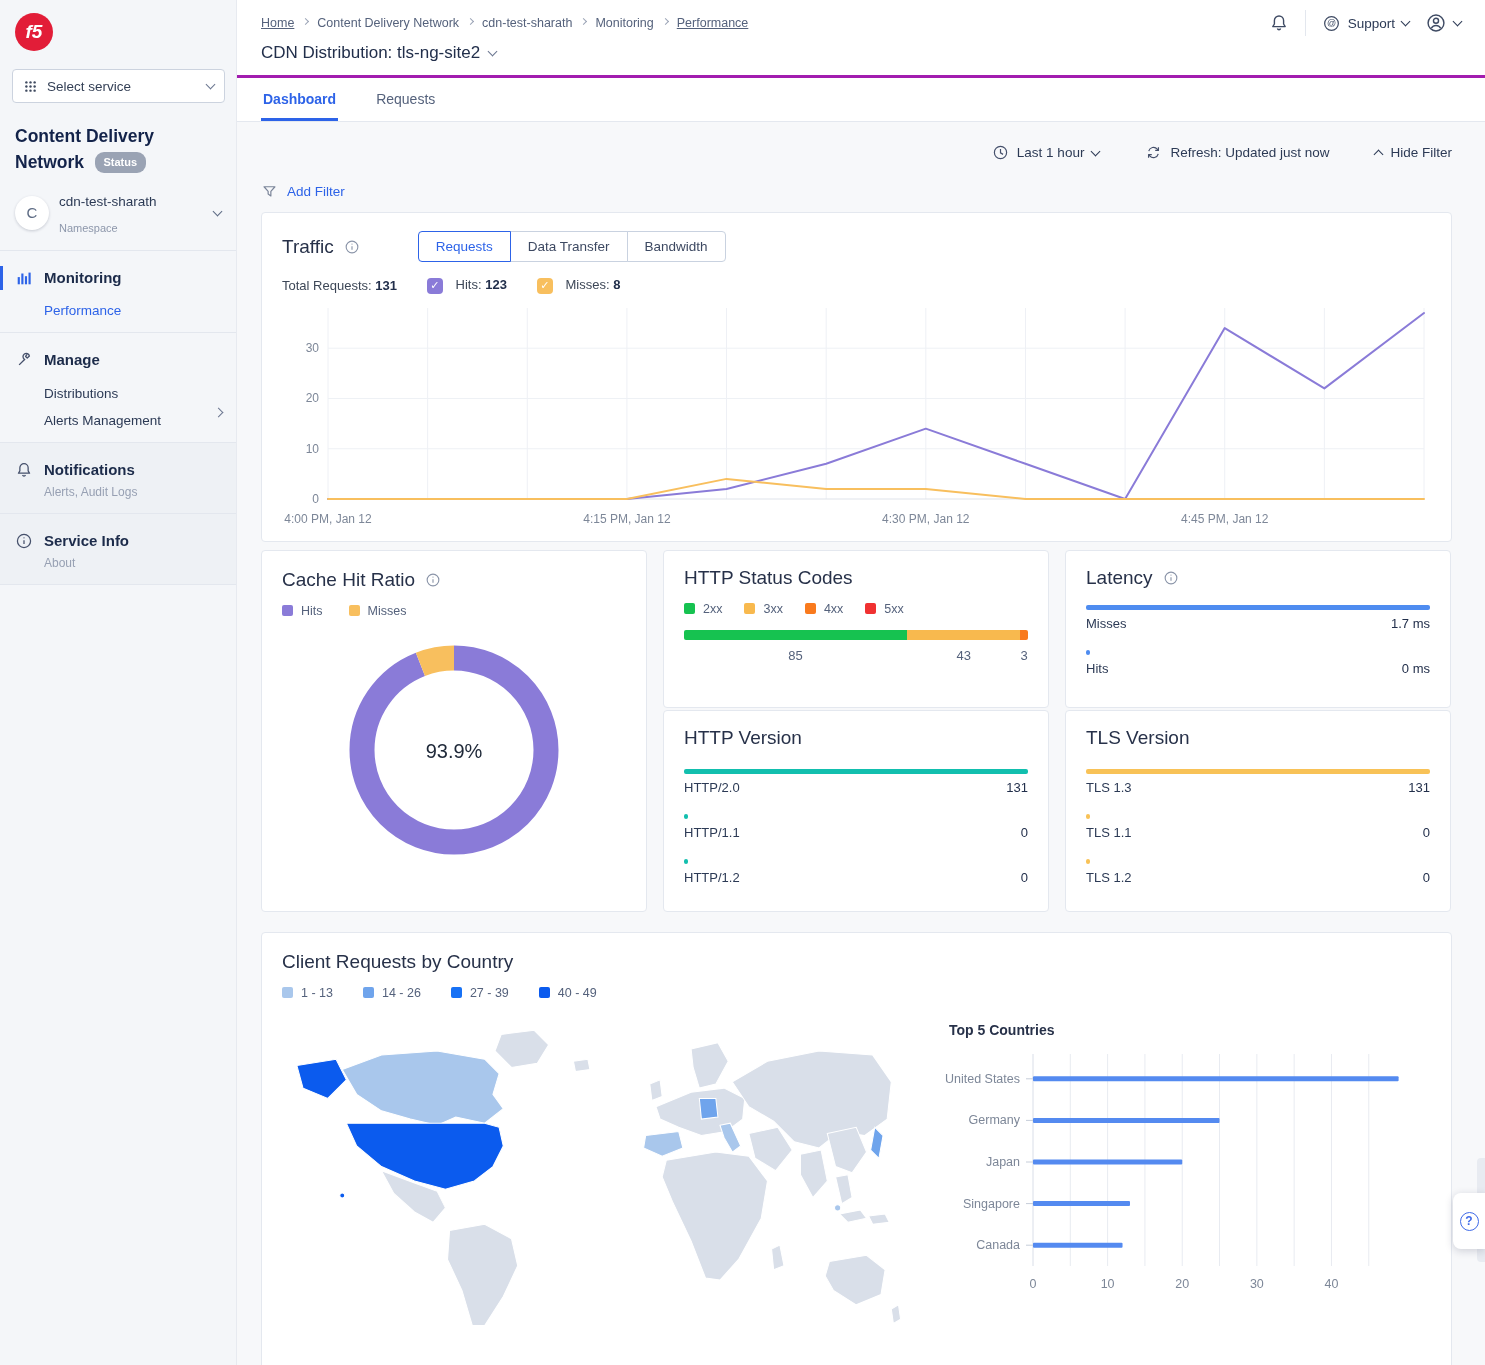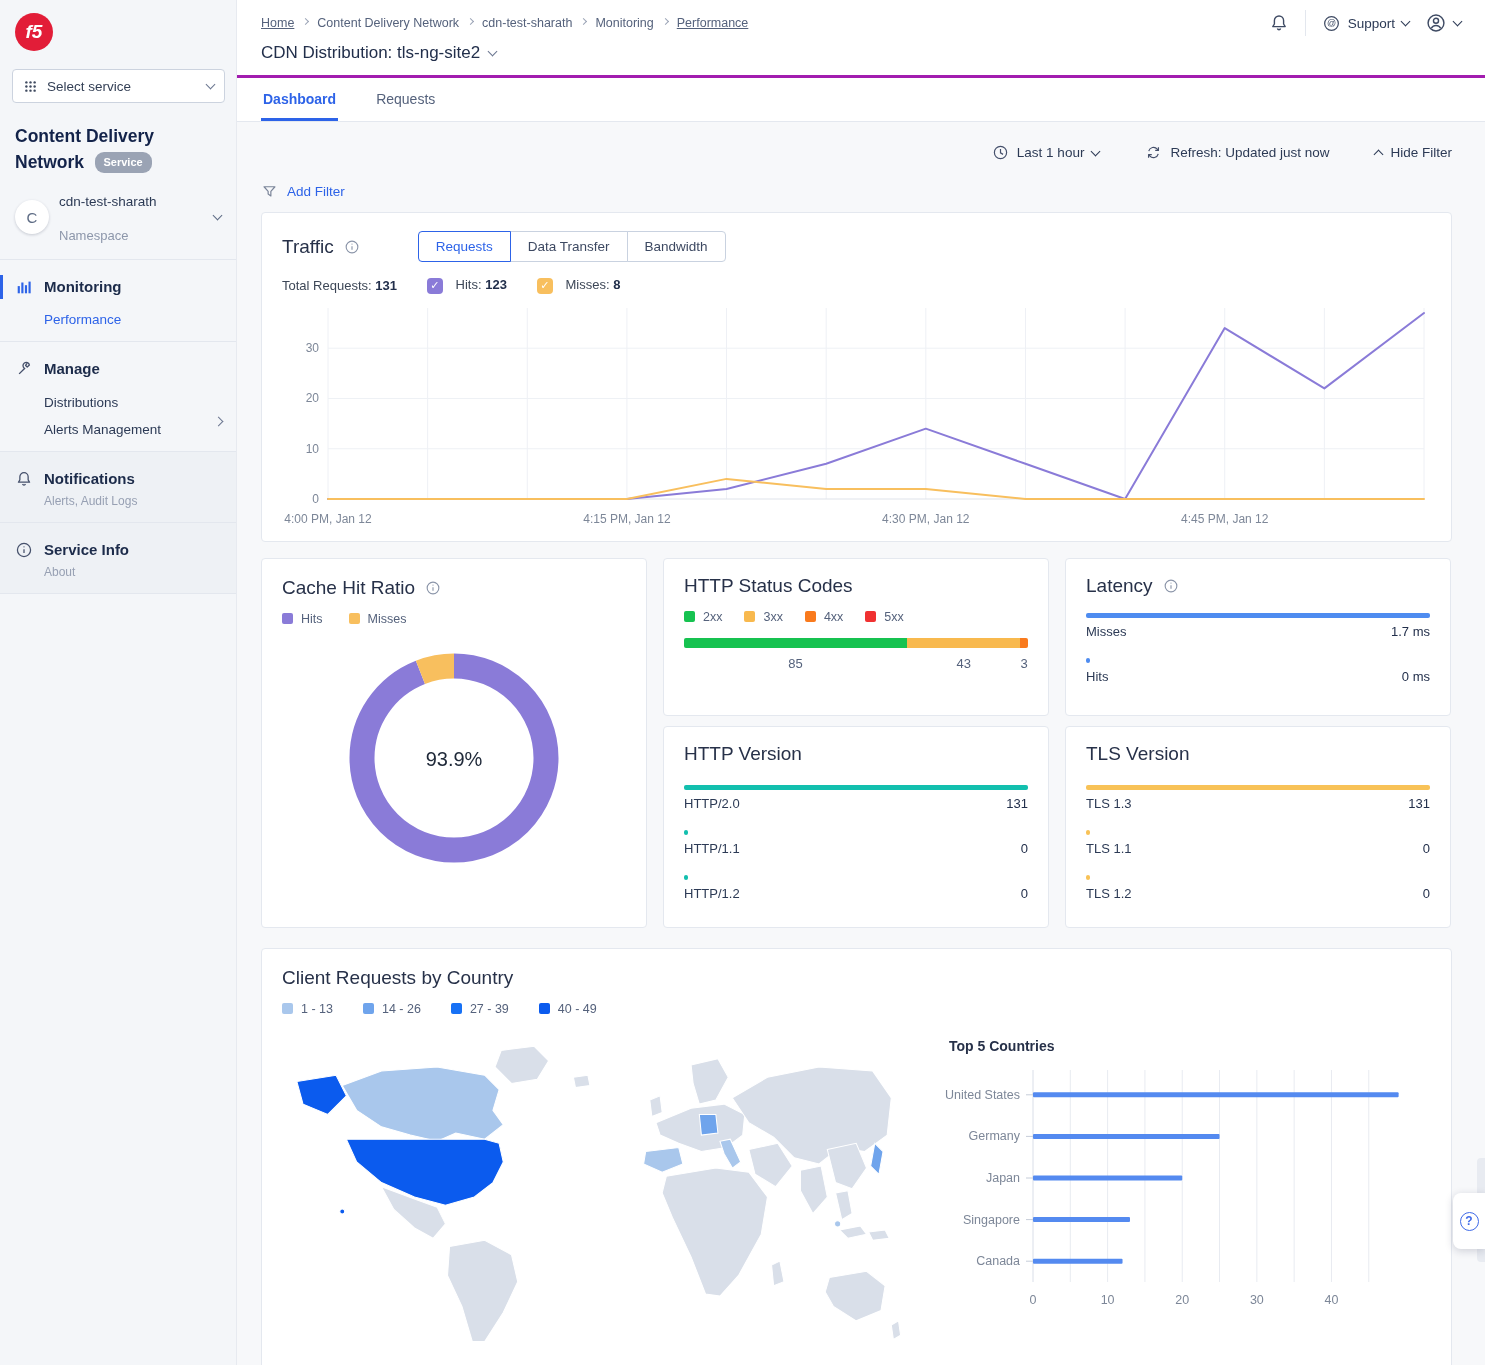--- a/index.html
+++ b/index.html
@@ -21,21 +21,21 @@
   .chev.right { transform:rotate(-45deg); }
   .chev.up { transform:rotate(225deg); margin-top:3px; }
   .product { padding:20px 15px 4px; line-height:1.5; }
   .product .ptitle { font-size:17.5px; font-weight:bold; color:#13234a; }
   .badge { display:inline-block; background:#9aa3b4; color:#fff; font-size:11px; font-weight:bold;
            padding:2px 9px; border-radius:9px; margin-left:6px; vertical-align:2px; }
   .ns-row { display:flex; align-items:center; gap:10px; padding:12px 15px 16px; cursor:pointer; }
   .ns-avatar { width:34px; height:34px; border-radius:50%; background:#fff; box-shadow:0 1px 3px rgba(20,30,60,.2);
                display:flex; align-items:center; justify-content:center; color:#5d6b84; font-size:15px; }
   .ns-name { font-size:13.5px; color:#2c3a55; }
-  .ns-type { font-size:13px; color:#8d97ab; margin-top:18px; }
+  .ns-type { font-size:11px; color:#8d97ab; margin-top:12px; }
   .ns-row .chev { margin-left:auto; color:#5d6b84; }
   .side-sec { border-top:1px solid #e3e7ee; padding:15px 0 14px; }
   .side-sec.gray { background:#eef1f5; }
   .side-item { display:flex; align-items:center; gap:11px; padding:3px 15px; font-size:15px; font-weight:bold;
                color:#1c2b4a; cursor:pointer; }
   .side-item.active { border-left:3px solid #2d63e8; padding-left:12px; }
   .side-sub { display:block; padding:7px 0 0 44px; font-size:13.5px; color:#2c3a55; cursor:pointer; }
   .side-sub.link { color:#2d63e8; padding-top:13px; }
   .side-sub-row { display:flex; align-items:center; padding-right:14px; }
   .side-sub-row .chev { margin-left:auto; color:#6b7690; }
@@ -75,21 +75,21 @@
                 color:#3d4962; cursor:pointer; margin-left:-1px; font-family:inherit; }
   .seg button:first-child { border-radius:4px 0 0 4px; margin-left:0; }
   .seg button:last-child { border-radius:0 4px 4px 0; }
   .seg button.active { border:1px solid #2d63e8; color:#2d63e8; position:relative; z-index:1; }
   .stats-row { display:flex; align-items:center; gap:30px; margin:15px 0 2px; font-size:13px; color:#3d4757; }
   .stat b { color:#222f4b; }
   .cb { width:16px; height:16px; border-radius:4px; color:#fff; display:inline-flex; align-items:center;
         justify-content:center; font-size:11px; margin-right:9px; cursor:pointer; }
 
   .grid2 { display:grid; grid-template-columns:386px 386px 386px; grid-template-rows:158px 202px;
-           gap:10px 16px; margin-top:16px; }
+           gap:2px 16px; margin-top:8px; }
   .cache-card { grid-row:1 / 3; padding:18px 20px; }
   .sm-card { padding:16px 20px; }
   .legend { display:flex; gap:26px; align-items:center; font-size:12.5px; color:#55627c; margin-top:13px; }
   .leg-item { display:flex; align-items:center; }
   .sw { width:11px; height:11px; display:inline-block; margin-right:8px; border-radius:2px; }
   .donut-wrap { position:relative; width:212px; margin:26px auto 0; }
   .donut-center { position:absolute; inset:0; display:flex; align-items:center; justify-content:center;
                   font-size:20px; color:#1e2838; }
   .stack { display:flex; height:10px; margin-top:14px; border-radius:2px; overflow:hidden; }
   .stack-labels { display:flex; font-size:13px; color:#55627c; margin-top:8px; }
@@ -140,21 +140,21 @@
           <circle cx="15.5" cy="10" r="1.6"></circle>
         <circle cx="4.5" cy="15.5" r="1.6"></circle>
           <circle cx="10" cy="15.5" r="1.6"></circle>
           <circle cx="15.5" cy="15.5" r="1.6"></circle>
       </svg>
       <span>Select service</span>
       <i class="chev"></i>
     </button>
     <div class="product">
       <span class="ptitle">Content Delivery Network</span>
-      <span class="badge">Service</span>
+      <span class="badge">Status</span>
     </div>
     <div class="ns-row">
       <span class="ns-avatar">C</span>
       <span>
         <span class="ns-name">cdn-test-sharath</span>
         <div class="ns-type">Namespace</div>
       </span>
       <i class="chev"></i>
     </div>
 

